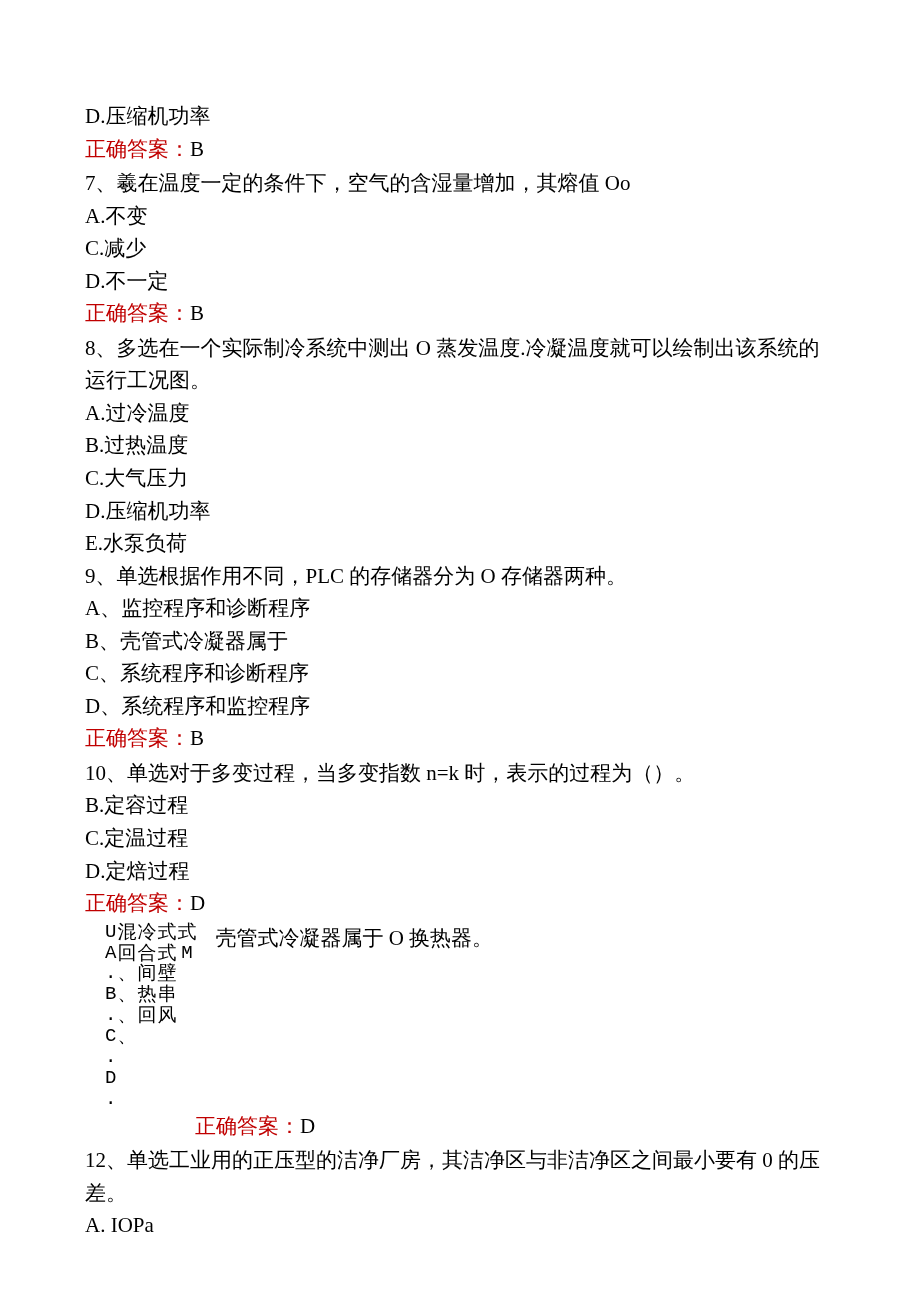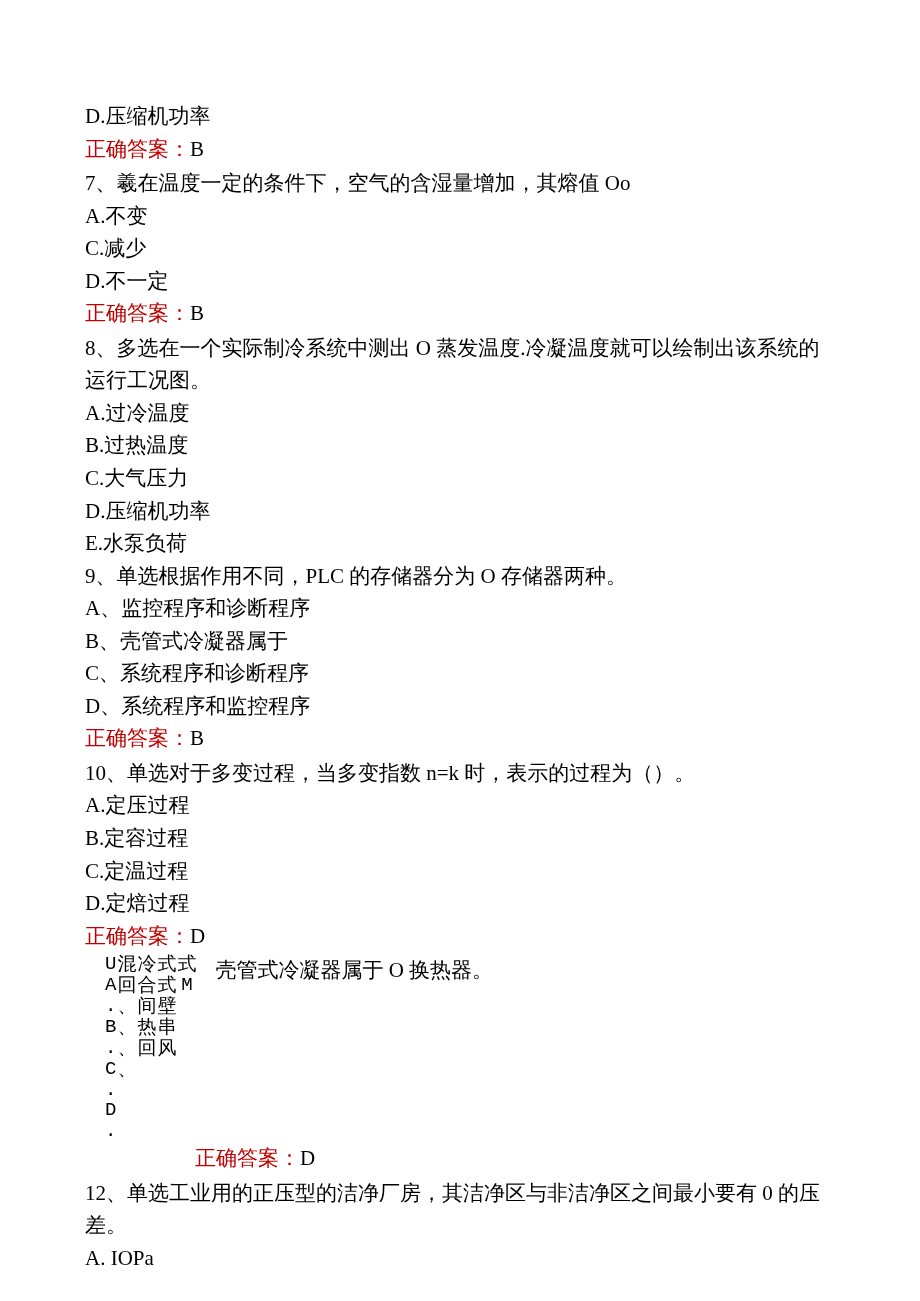--- a/index.html
+++ b/index.html
@@ -85,21 +85,20 @@
   <div class="line">9、单选根据作用不同，PLC 的存储器分为 O 存储器两种。</div>
   <div class="line">A、监控程序和诊断程序</div>
   <div class="line">B、壳管式冷凝器属于</div>
   <div class="line">C、系统程序和诊断程序</div>
   <div class="line">D、系统程序和监控程序</div>
   <div class="line">
     <span class="answer">正确答案：</span><span class="answer-black">B</span>
   </div>
 
   <div class="line">10、单选对于多变过程，当多变指数 n=k 时，表示的过程为（）。</div>
-  <div class="line">A.定压过程</div>
   <div class="line">B.定容过程</div>
   <div class="line">C.定温过程</div>
   <div class="line">D.定焙过程</div>
   <div class="line">
     <span class="answer">正确答案：</span><span class="answer-black">D</span>
   </div>
 
   <div class="q11-row">
     <div class="vertical-block">
       <div class="vcol mono">

